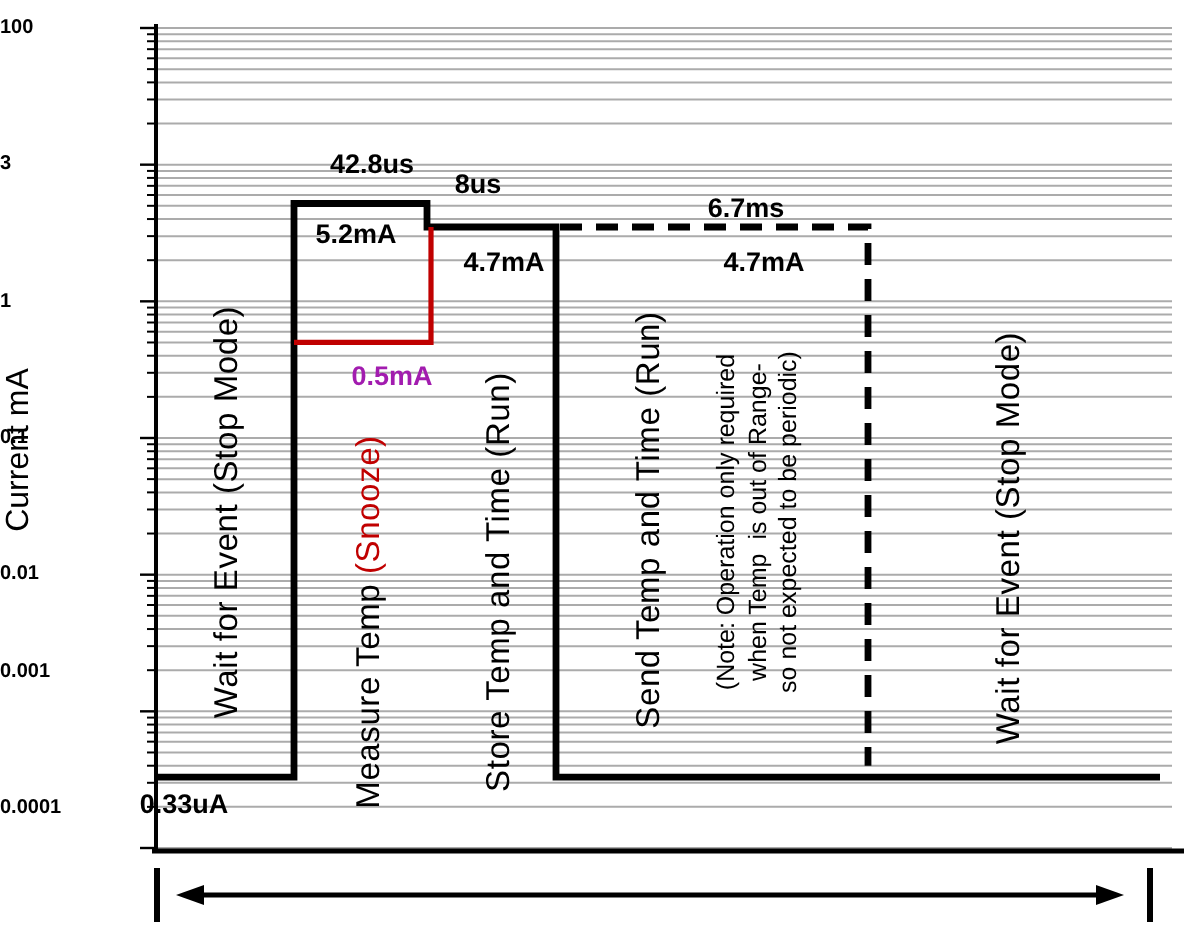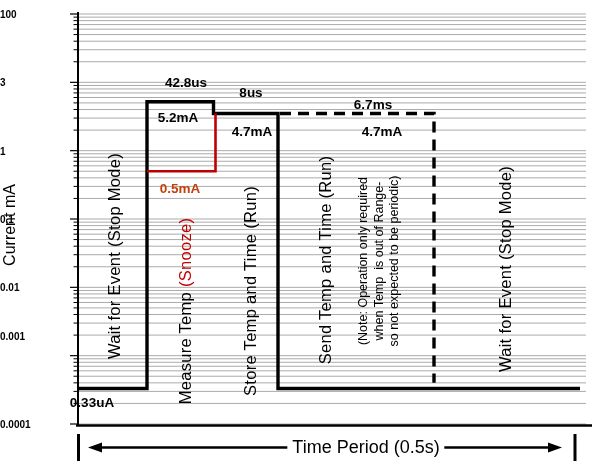--- a/index.html
+++ b/index.html
@@ -7,38 +7,38 @@
     position:relative;width:600px;height:470px;background:#ffffff;overflow:hidden;
     font-family:"Liberation Sans","DejaVu Sans",sans-serif;color:#000;
   }
   svg{position:absolute;left:0;top:0;}
   
   .ytick{
     position:absolute;left:0;width:72px;
     font-size:10px;font-weight:bold;transform:translateY(-50%);
   }
   .yt0{top:14px}.yt1{top:82px}.yt2{top:151px}.yt3{top:219px}
-  .yt4{top:287px}.yt5{top:336px}.yt6{top:424px}
+  .yt4{top:287px}.yt5{top:336px}.yt6{top:404px}
   
   .ylabel{
     position:absolute;left:10px;top:225px;font-size:16px;white-space:nowrap;
     transform:translate(-50%,-50%) rotate(-90deg);
   }
   
   .ann{
     position:absolute;font-size:13.5px;font-weight:bold;white-space:nowrap;
     transform:translate(-50%,-50%);
   }
   .a-dur1{left:186px;top:82px}
-  .a-dur2{left:251px;top:92px}
+  .a-dur2{left:239px;top:92px}
   .a-dur3{left:373px;top:104px}
   .a-cur1{left:178px;top:117px}
   .a-cur2{left:252px;top:131px}
   .a-cur3{left:382px;top:131px}
-  .a-snz{left:180px;top:188px;color:#c2410c}
+  .a-snz{left:196px;top:188px;color:#a21caf}
   .a-base{left:92px;top:402px}
   
   .phase{
     position:absolute;font-size:16.5px;letter-spacing:.3px;white-space:nowrap;
     transform:translate(-50%,-50%) rotate(-90deg);
   }
   .ph1{left:114px;top:256px}
   .ph2{left:185px;top:311px}
   .ph3{left:250px;top:291px}
   .ph4{left:325px;top:260px}
@@ -206,15 +206,14 @@
   <div class="phase ph2"><span>Measure Temp </span><span class="snz-red">(Snooze)</span></div>
   <div class="phase ph3">Store Temp and Time (Run)</div>
   <div class="phase ph4">Send Temp and Time (Run)</div>
   <div class="note">
     <div>(Note: Operation only required</div>
     <div>when Temp  is out of Range-</div>
     <div>so not expected to be periodic)</div>
   </div>
   <div class="phase ph5">Wait for Event (Stop Mode)</div>
 
-  <div class="period">Time Period (0.5s)</div>
 
 </div>
 
 </body></html>

